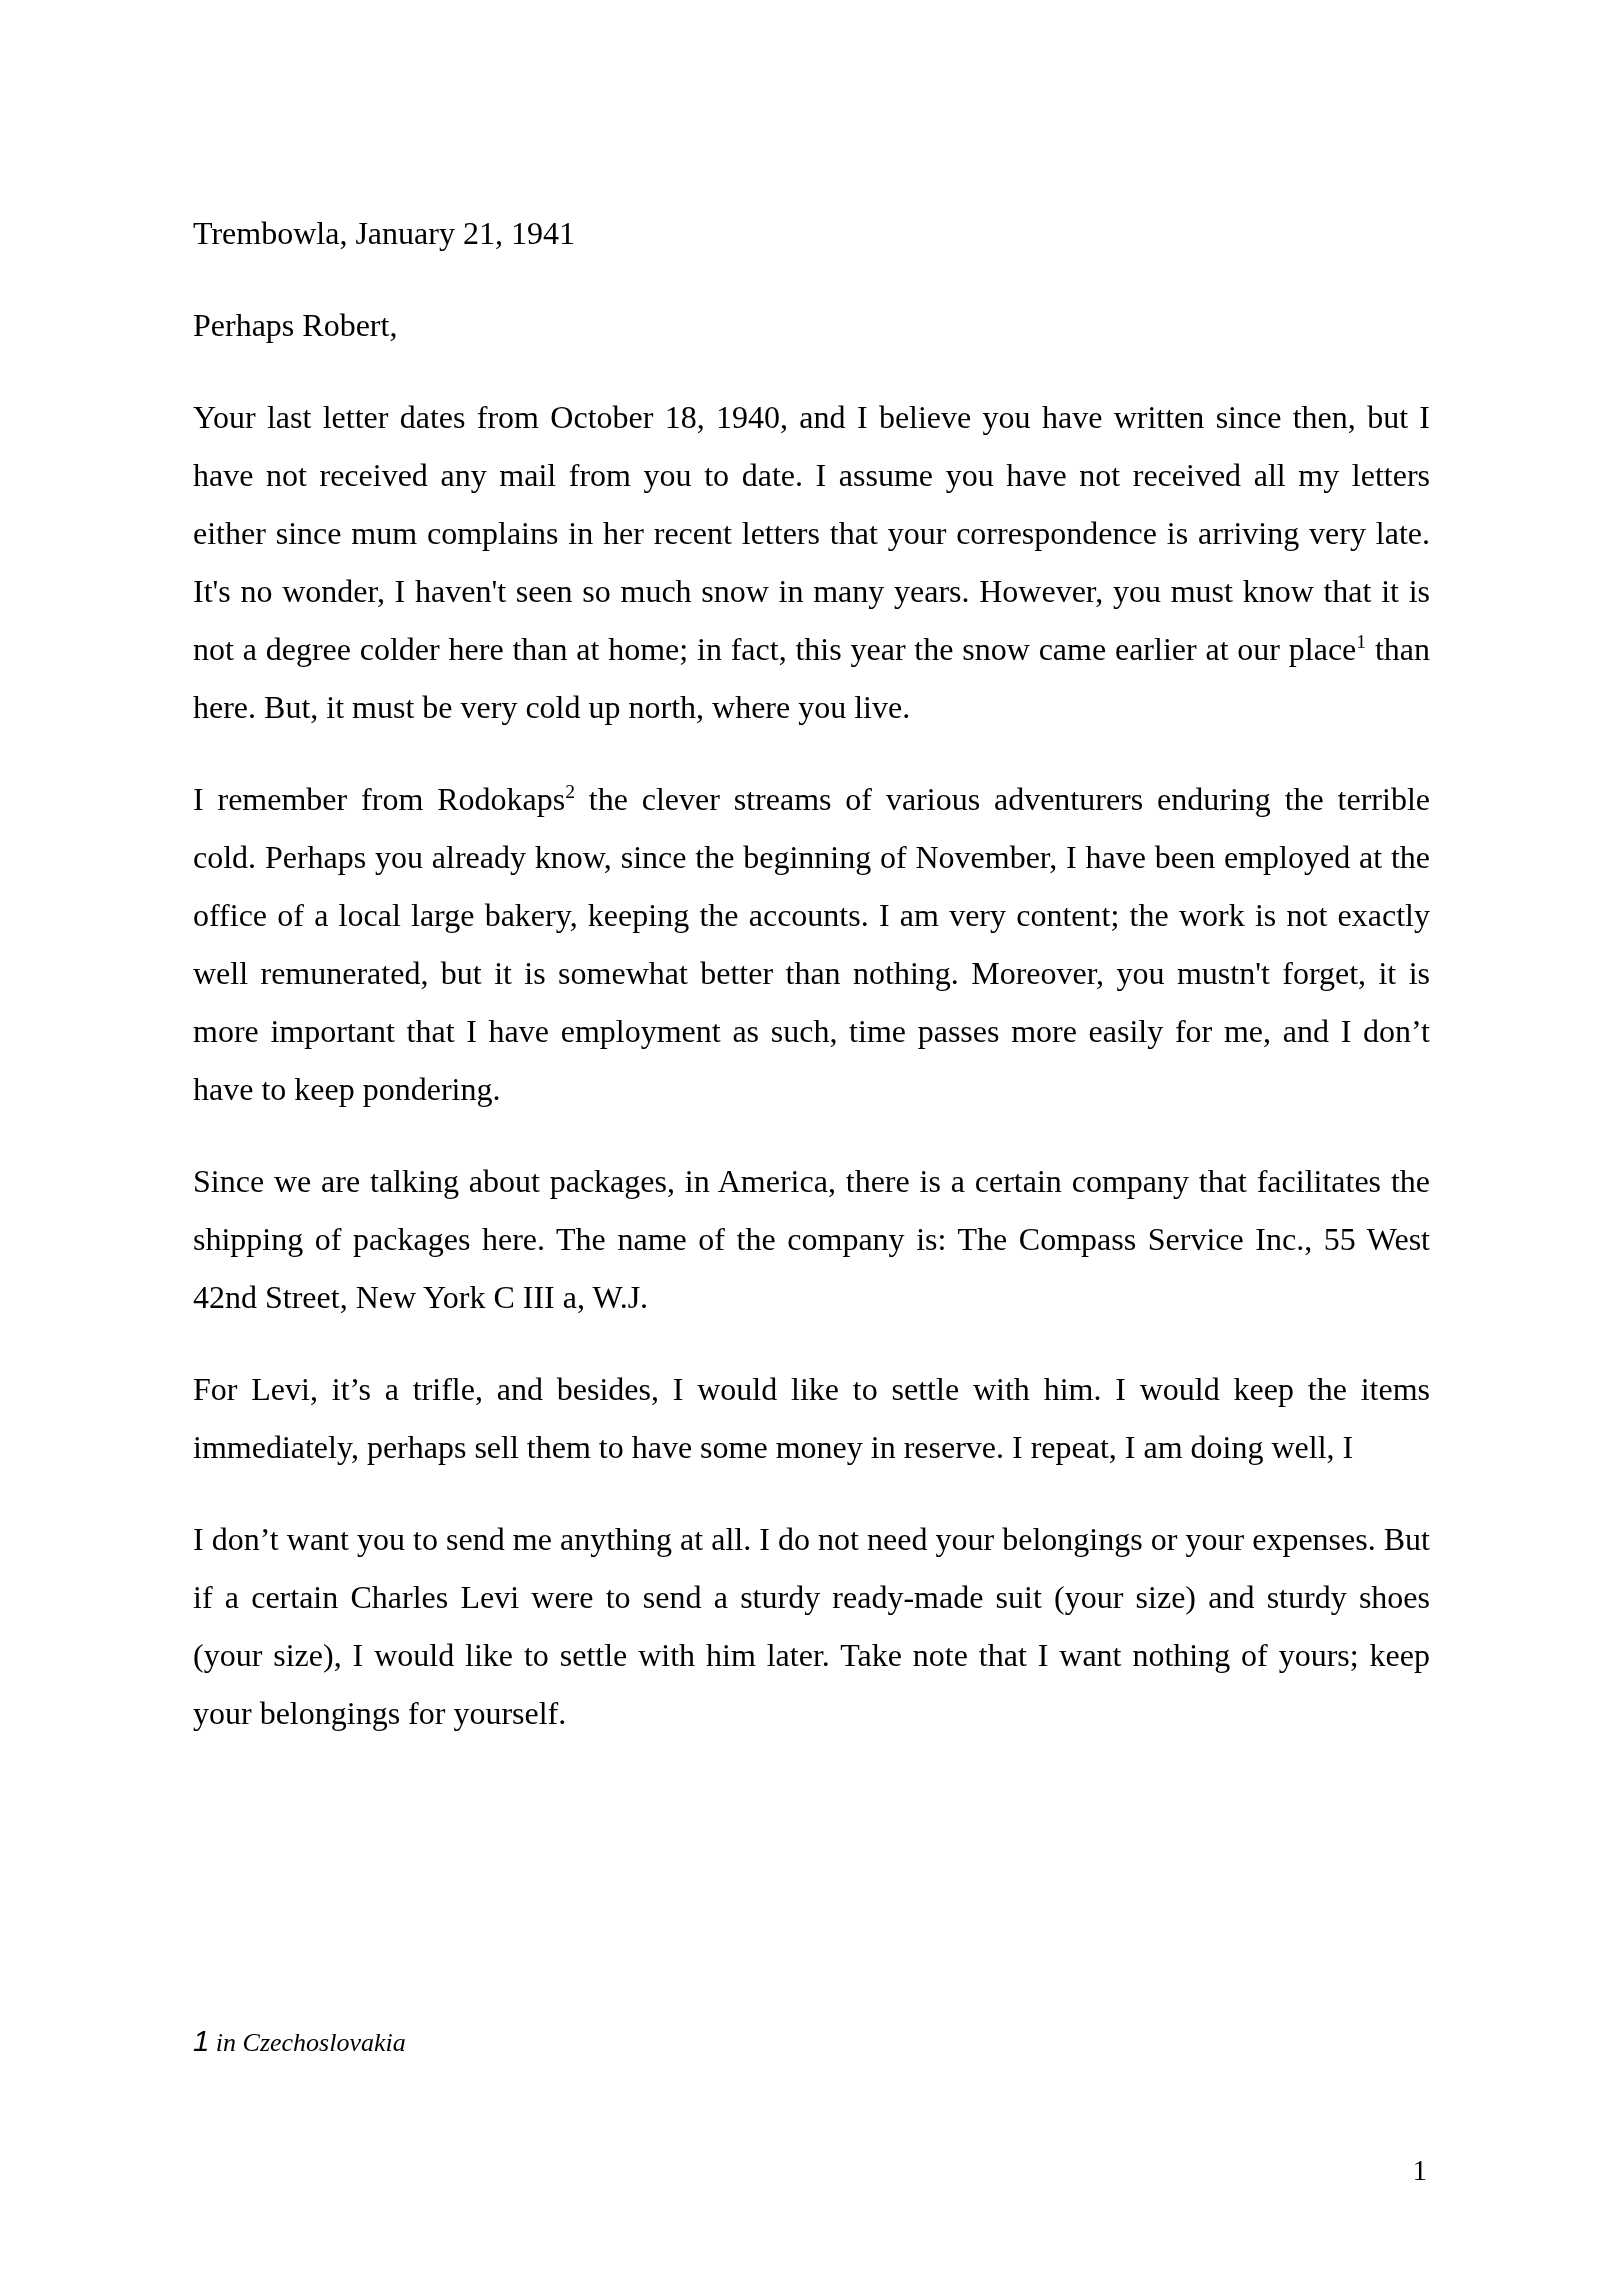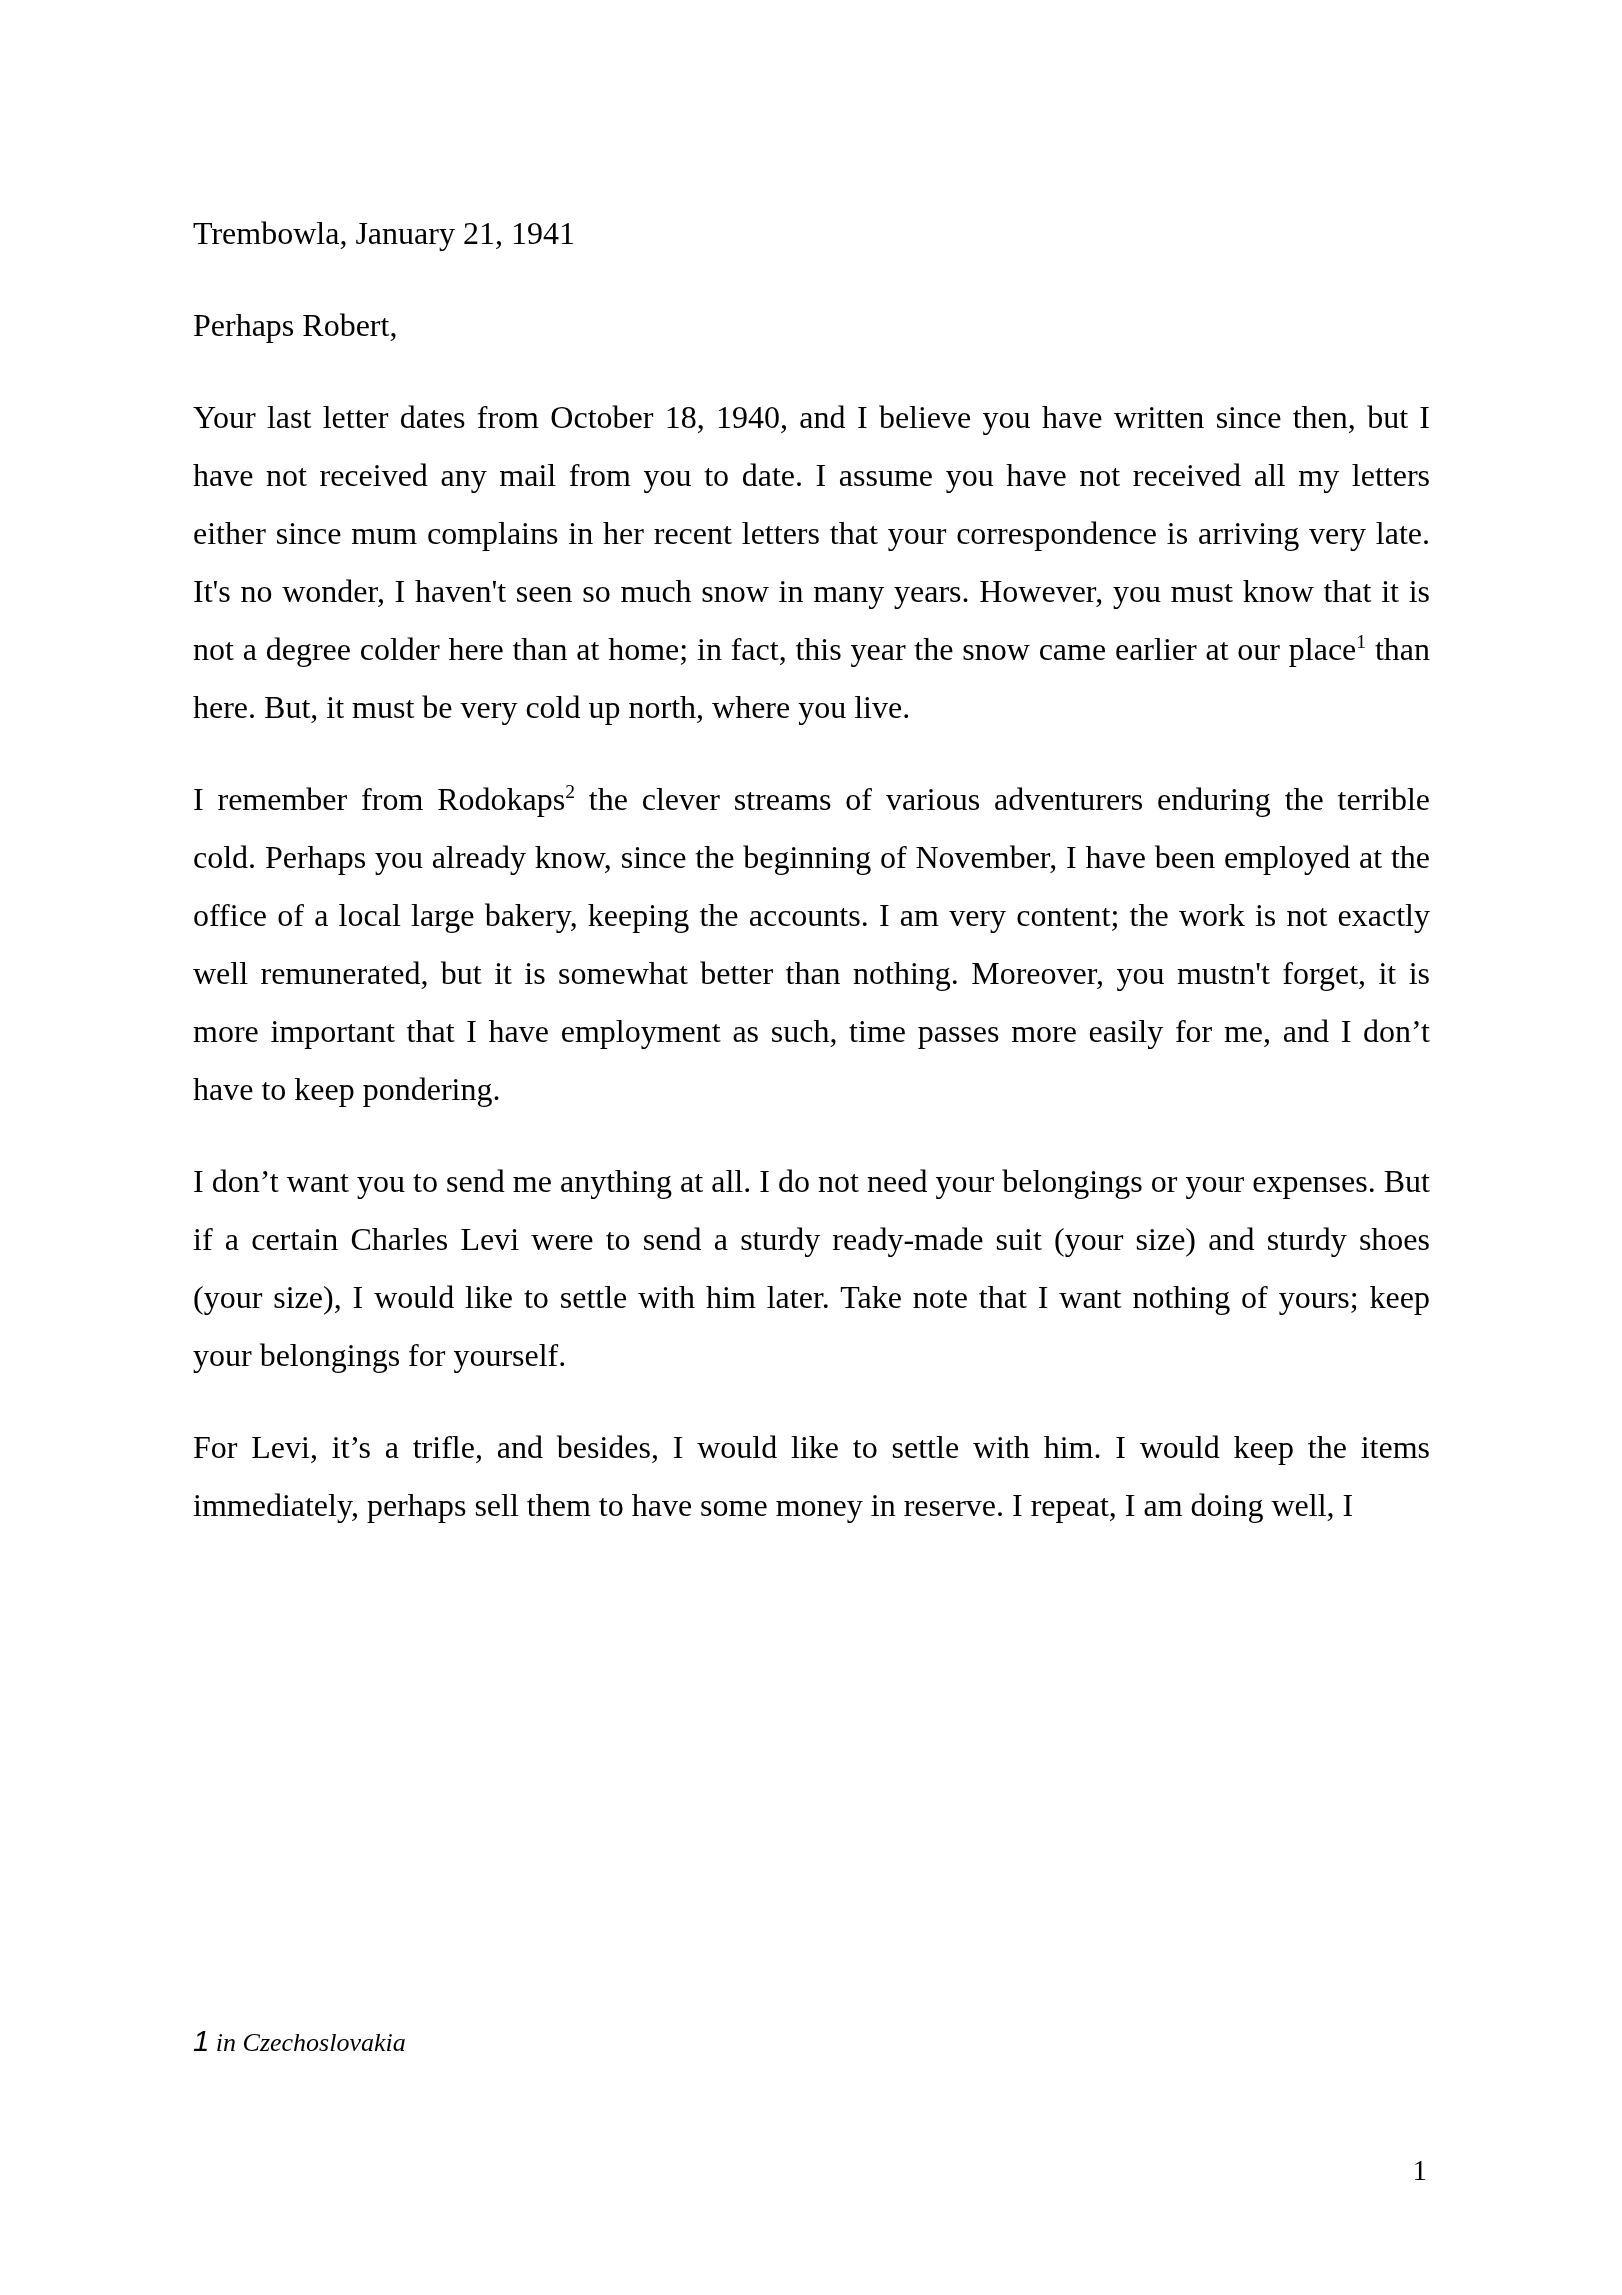--- a/index.html
+++ b/index.html
@@ -64,22 +64,23 @@
 <body>
 
 <div class="page">
   <div class="dateline">Trembowla, January 21, 1941</div>
 
   <div class="salutation">Perhaps Robert,</div>
 
   <div id="body-paragraphs">
       <p class="body-par"><span>Your last letter dates from October 18, 1940, and I believe you have written since then, but I have not received any mail from you to date. I assume you have not received all my letters either since mum complains in her recent letters that your correspondence is arriving very late. It's no wonder, I haven't seen so much snow in many years. However, you must know that it is not a degree colder here than at home; in fact, this year the snow came earlier at our place</span><span class="sup">1</span><span> than here. But, it must be very cold up north, where you live.</span></p>
       <p class="body-par"><span>I remember from Rodokaps</span><span class="sup">2</span><span> the clever streams of various adventurers enduring the terrible cold. Perhaps you already know, since the beginning of November, I have been employed at the office of a local large bakery, keeping the accounts. I am very content; the work is not exactly well remunerated, but it is somewhat better than nothing. Moreover, you mustn't forget, it is more important that I have employment as such, time passes more easily for me, and I don’t have to keep pondering.</span></p>
+      <p class="body-par"><span>Since we are talking about packages, in America, there is a certain company that facilitates the shipping of packages here. The name of the company is: The Compass Service Inc., 55 West 42nd Street, New York C III a, W.J.</span></p>
+      <p class="body-par"><span>For Levi, it’s a trifle, and besides, I would like to settle with him. I would keep the items immediately, perhaps sell them to have some money in reserve. I repeat, I am doing well, I</span></p>
       <p class="body-par"><span>I don’t want you to send me anything at all. I do not need your belongings or your expenses. But if a certain Charles Levi were to send a sturdy ready-made suit (your size) and sturdy shoes (your size), I would like to settle with him later. Take note that I want nothing of yours; keep your belongings for yourself.</span></p>
-      <p class="body-par"><span>For Levi, it’s a trifle, and besides, I would like to settle with him. I would keep the items immediately, perhaps sell them to have some money in reserve. I repeat, I am doing well, I</span></p>
     </div>
 
   <div class="footnotes" id="footnotes">
       <div class="footnote"><span class="fn-marker">1</span><span>in Czechoslovakia</span></div>
     </div>
 
   <div class="page-number">1</div>
 </div>
 
 

